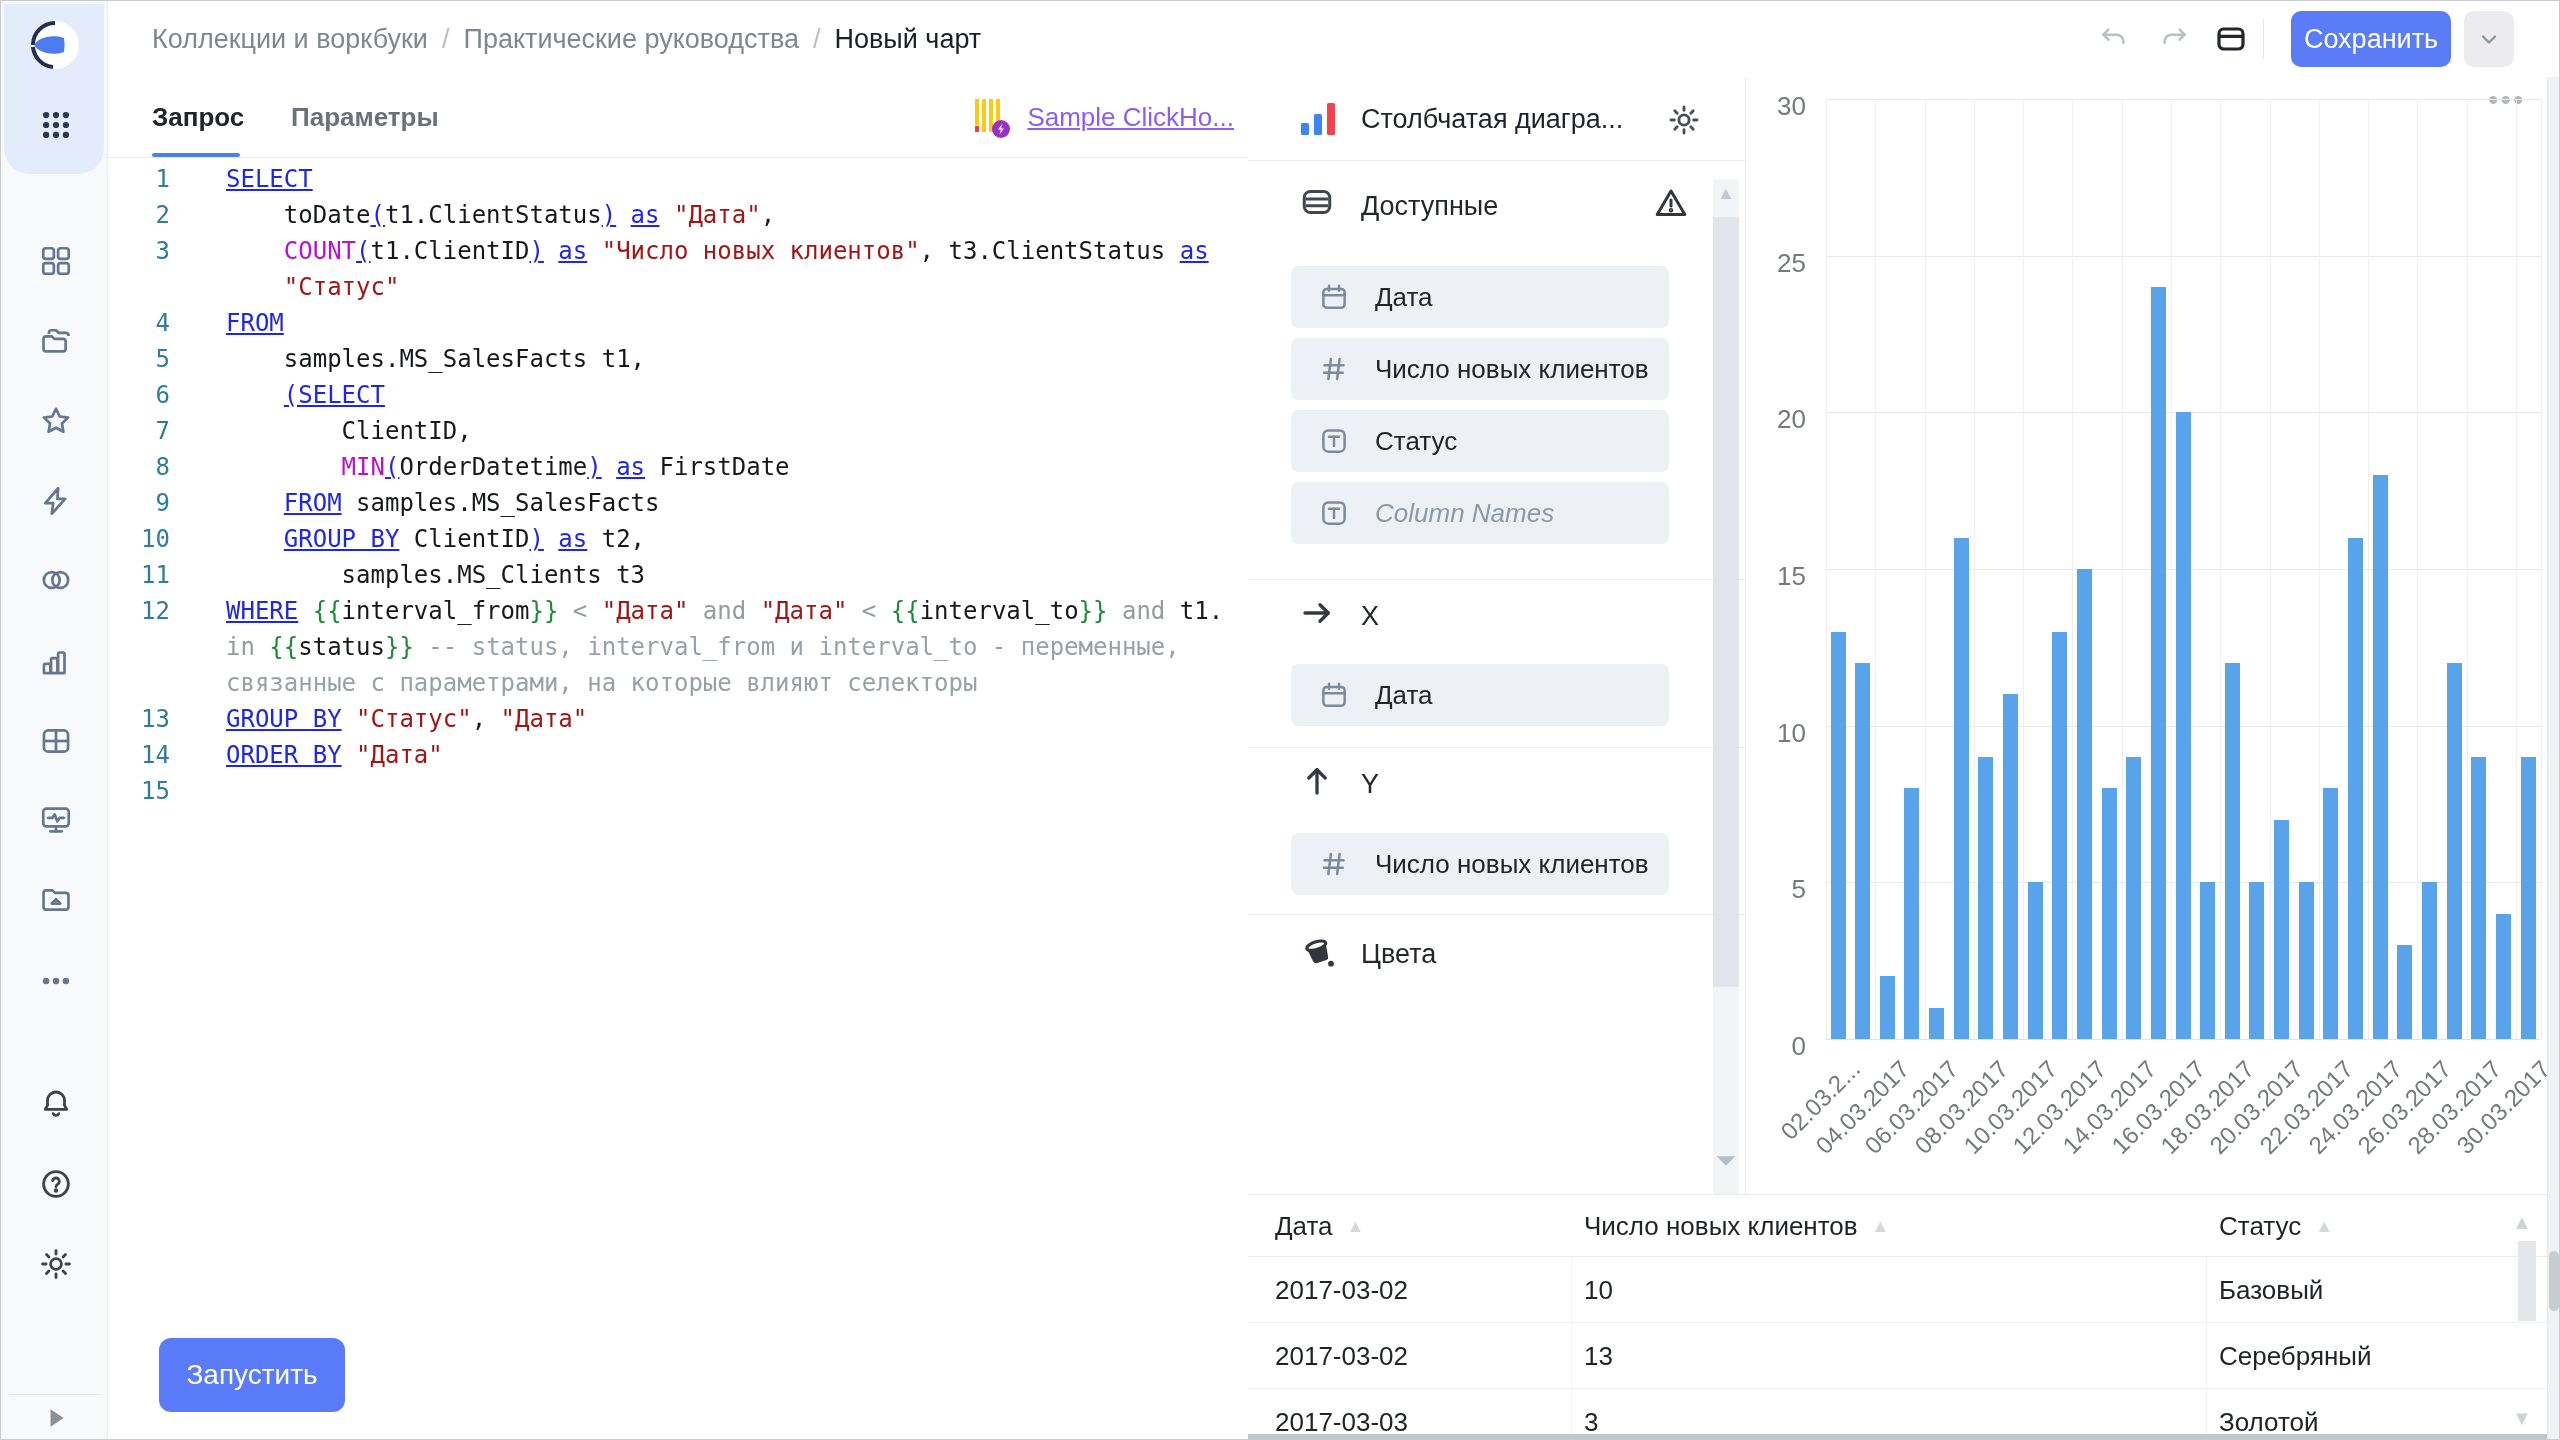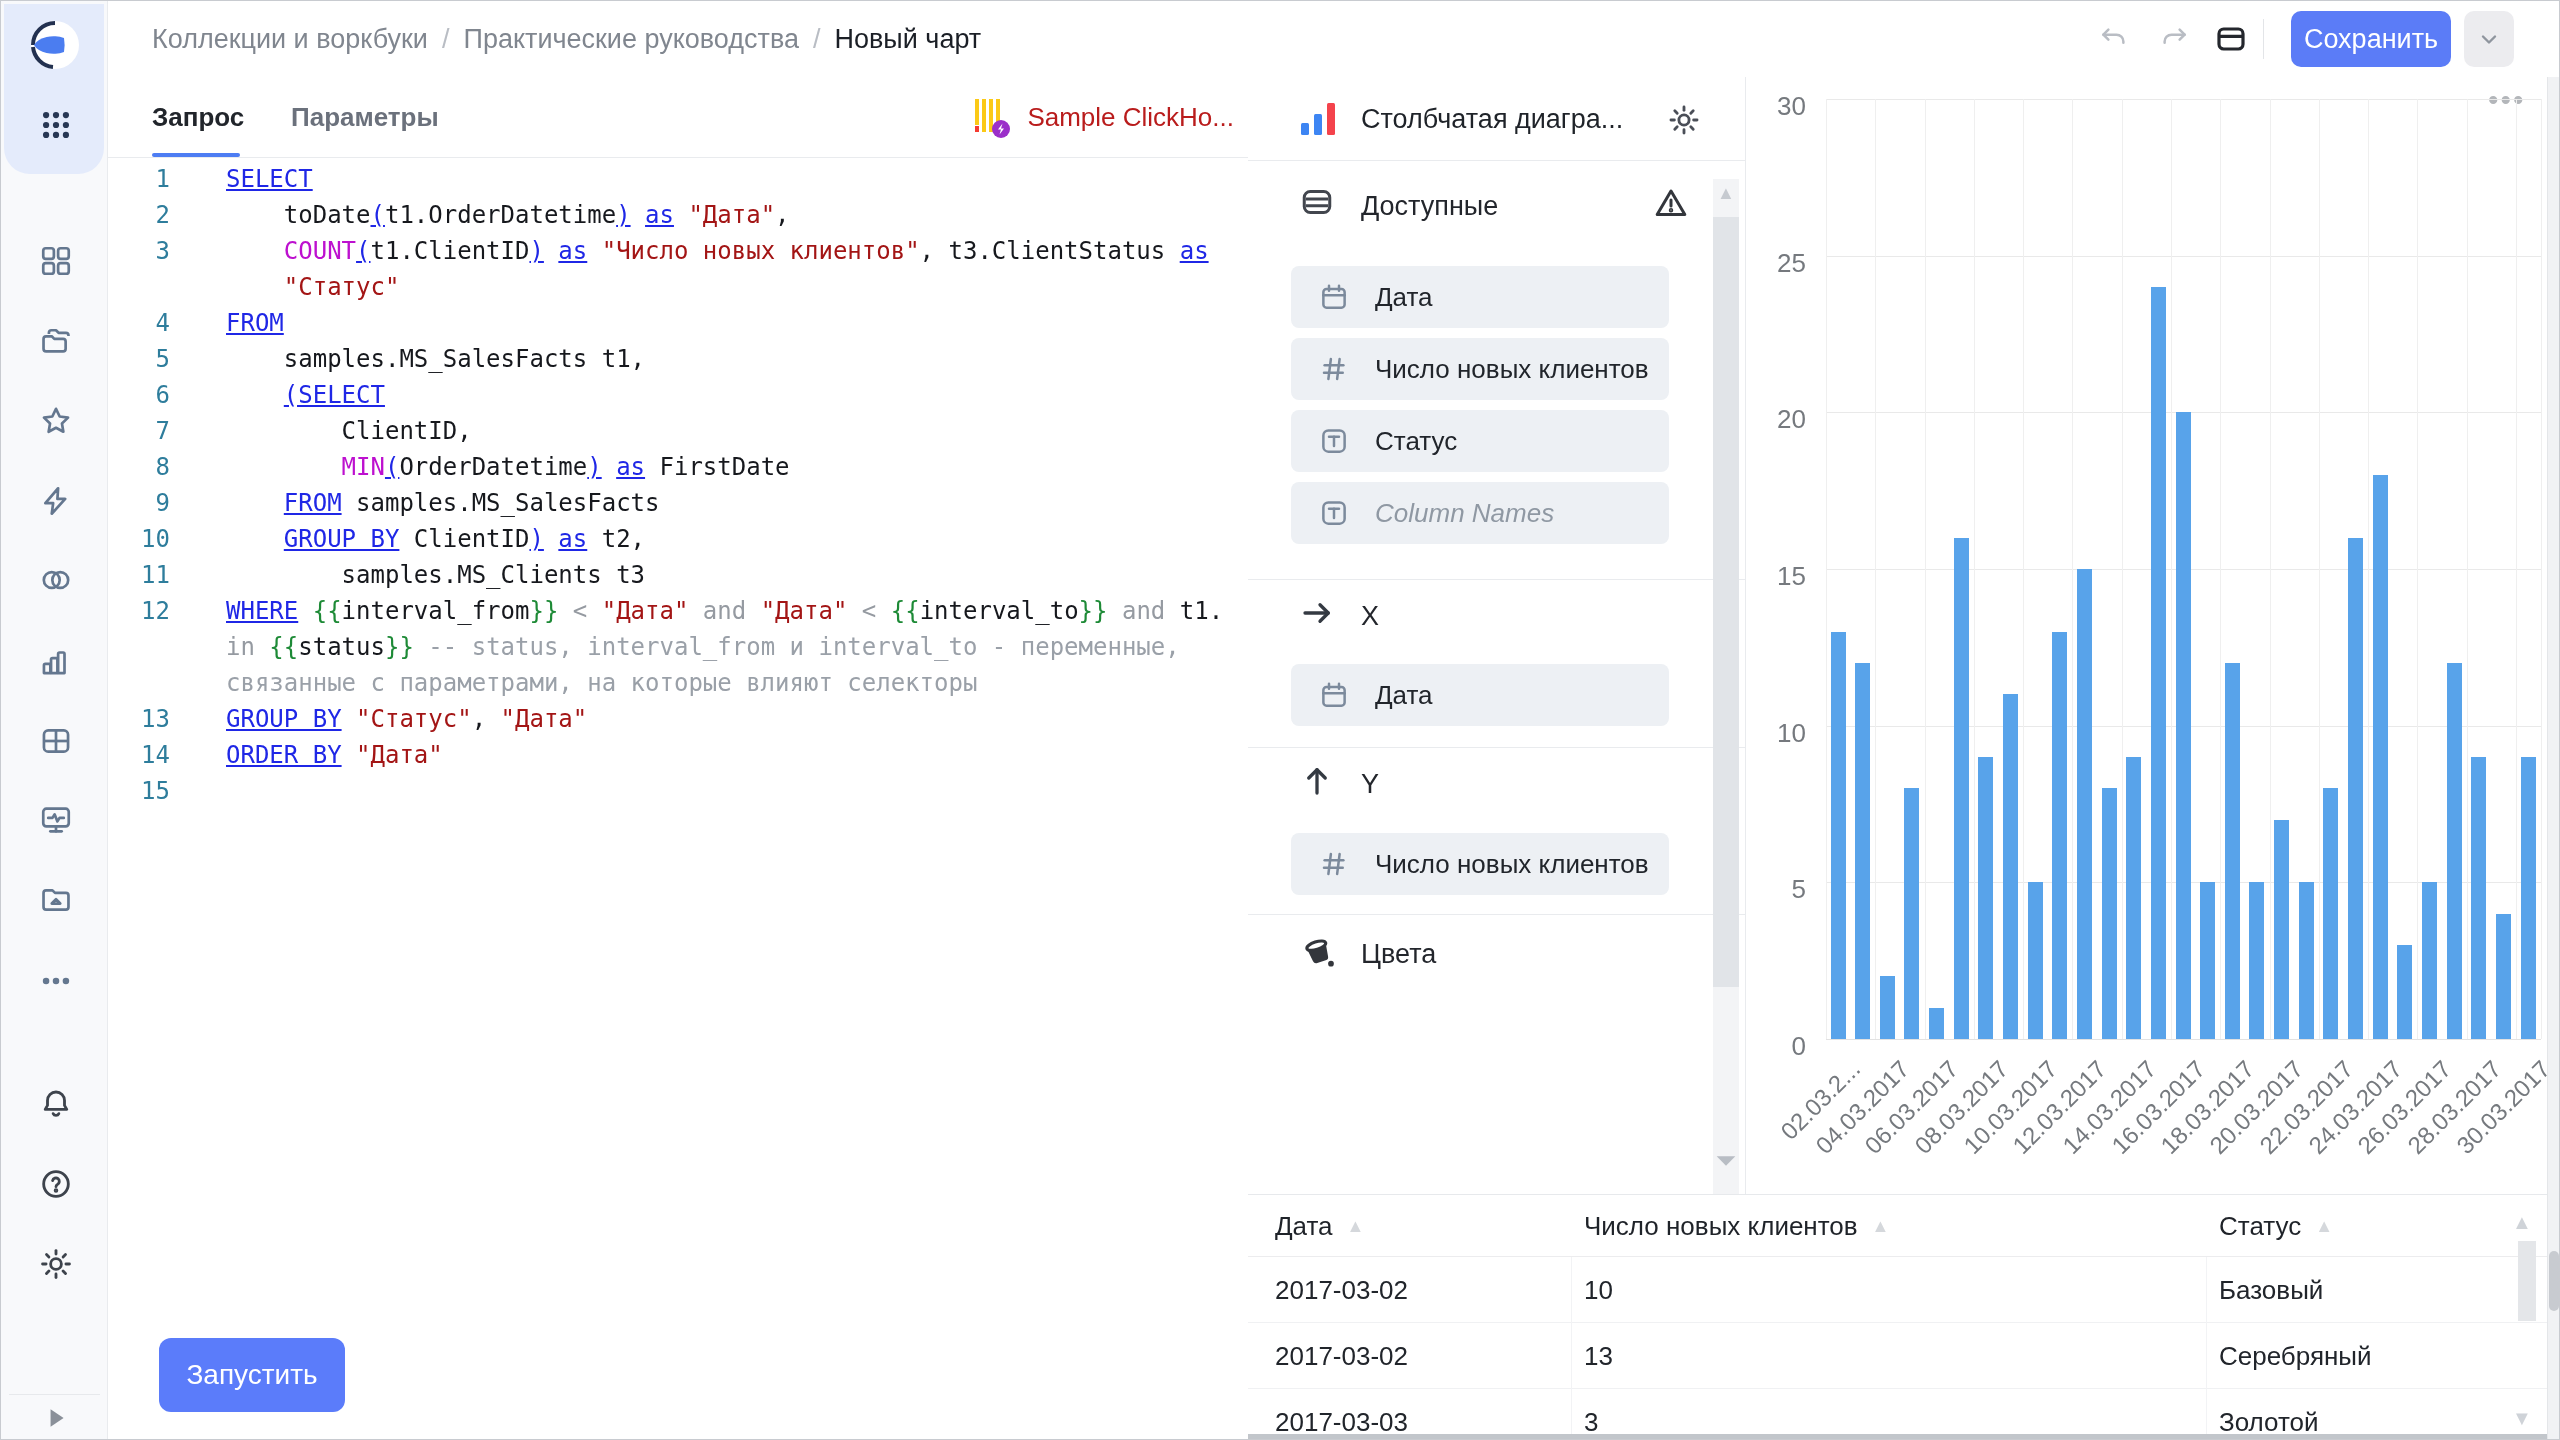--- a/index.html
+++ b/index.html
@@ -22,21 +22,21 @@
   .side-blob{left:3px;top:3px;width:100px;height:170px;background:#e4ebfb;border-radius:0 0 26px 26px;}
   .side-icon{width:34px;height:34px;left:38px;cursor:pointer;}
   .side-divider{left:8px;top:1393px;width:91px;height:1px;background:#e7e9ec;}
   
   .editor-tabs{left:107px;top:76px;width:1140px;height:81px;border-bottom:1px solid #e9ebee;box-sizing:border-box;background:#fff;}
   .tab{position:absolute;top:0;height:80px;display:flex;align-items:center;font-size:26px;cursor:pointer;font-weight:bold;}
   .tab.active{color:#21252b;}
   .tab.inactive{color:#6b717c;}
   .tab-underline{left:44px;top:76px;height:4px;width:88px;background:#4d7df3;border-radius:2px;}
   .dataset{right:14px;top:0;height:80px;display:flex;align-items:center;gap:14px;cursor:pointer;}
-  .dataset-label{font-size:26px;color:#b91c1c;max-width:240px;overflow:hidden;text-overflow:ellipsis;white-space:nowrap;}
+  .dataset-label{font-size:26px;color:#8b5cf6;max-width:240px;overflow:hidden;text-overflow:ellipsis;white-space:nowrap;text-decoration:underline;}
   .code{left:107px;top:160px;width:1140px;font-family:"DejaVu Sans Mono","Liberation Mono",monospace;font-size:24px;}
   .code-row{display:flex;height:36px;line-height:36px;white-space:pre;}
   .code-ln{width:62px;text-align:right;color:#2e7d9c;flex:0 0 62px;user-select:none;}
   .code-txt{padding-left:56px;}
   .seg-kw{color:#1f27e6;text-decoration:underline;} .seg-fn{color:#bd10cf;} .seg-str{color:#a31515;}
   .seg-vb{color:#1d8a36;} .seg-cmt{color:#9aa0a8;} .seg-op{color:#959aa1;} .seg-pl{color:#16181d;}
   .run-btn{left:158px;top:1337px;width:186px;height:74px;background:#5b7cfa;border-radius:12px;color:#fff;
            font-size:28px;display:flex;align-items:center;justify-content:center;cursor:pointer;}
   
   .panel{left:1247px;top:76px;width:498px;height:1117px;border-right:1px solid #e9ebee;box-sizing:border-box;background:#fff;}
@@ -252,21 +252,21 @@
         <rect x="23" y="4" width="4" height="30" fill="#fbc916"></rect>
         <circle cx="28" cy="34" r="9" fill="#9b2fc9"></circle>
         <path d="M29.5 28.5 l-4.5 6 h3 l-1.5 5 4.5 -6 h-3 z" fill="#ffffff"></path>
       </svg>
       <span class="dataset-label">Sample ClickHo...</span>
     </div>
   </div>
 
   <div class="abs code" id="code-lines">
       <div class="code-row"><span class="code-ln">1</span><span class="code-txt"><span class="seg-kw">SELECT</span></span></div>
-      <div class="code-row"><span class="code-ln">2</span><span class="code-txt"><span class="seg-pl">    toDate</span><span class="seg-kw">(</span><span class="seg-pl">t1.OrderDatetime</span><span class="seg-kw">)</span><span class="seg-pl"> </span><span class="seg-kw">as</span><span class="seg-pl"> </span><span class="seg-str">"Дата"</span><span class="seg-pl">,</span></span></div>
+      <div class="code-row"><span class="code-ln">2</span><span class="code-txt"><span class="seg-pl">    toDate</span><span class="seg-kw">(</span><span class="seg-pl">t1.ClientStatus</span><span class="seg-kw">)</span><span class="seg-pl"> </span><span class="seg-kw">as</span><span class="seg-pl"> </span><span class="seg-str">"Дата"</span><span class="seg-pl">,</span></span></div>
       <div class="code-row"><span class="code-ln">3</span><span class="code-txt"><span class="seg-pl">    </span><span class="seg-fn">COUNT</span><span class="seg-kw">(</span><span class="seg-pl">t1.ClientID</span><span class="seg-kw">)</span><span class="seg-pl"> </span><span class="seg-kw">as</span><span class="seg-pl"> </span><span class="seg-str">"Число новых клиентов"</span><span class="seg-pl">, t3.ClientStatus </span><span class="seg-kw">as</span></span></div>
       <div class="code-row"><span class="code-ln"></span><span class="code-txt"><span class="seg-pl">    </span><span class="seg-str">"Статус"</span></span></div>
       <div class="code-row"><span class="code-ln">4</span><span class="code-txt"><span class="seg-kw">FROM</span></span></div>
       <div class="code-row"><span class="code-ln">5</span><span class="code-txt"><span class="seg-pl">    samples.MS_SalesFacts t1,</span></span></div>
       <div class="code-row"><span class="code-ln">6</span><span class="code-txt"><span class="seg-pl">    </span><span class="seg-kw">(SELECT</span></span></div>
       <div class="code-row"><span class="code-ln">7</span><span class="code-txt"><span class="seg-pl">        ClientID,</span></span></div>
       <div class="code-row"><span class="code-ln">8</span><span class="code-txt"><span class="seg-pl">        </span><span class="seg-fn">MIN</span><span class="seg-kw">(</span><span class="seg-pl">OrderDatetime</span><span class="seg-kw">)</span><span class="seg-pl"> </span><span class="seg-kw">as</span><span class="seg-pl"> FirstDate</span></span></div>
       <div class="code-row"><span class="code-ln">9</span><span class="code-txt"><span class="seg-pl">    </span><span class="seg-kw">FROM</span><span class="seg-pl"> samples.MS_SalesFacts</span></span></div>
       <div class="code-row"><span class="code-ln">10</span><span class="code-txt"><span class="seg-pl">    </span><span class="seg-kw">GROUP BY</span><span class="seg-pl"> ClientID</span><span class="seg-kw">)</span><span class="seg-pl"> </span><span class="seg-kw">as</span><span class="seg-pl"> t2,</span></span></div>
       <div class="code-row"><span class="code-ln">11</span><span class="code-txt"><span class="seg-pl">        samples.MS_Clients t3</span></span></div>

